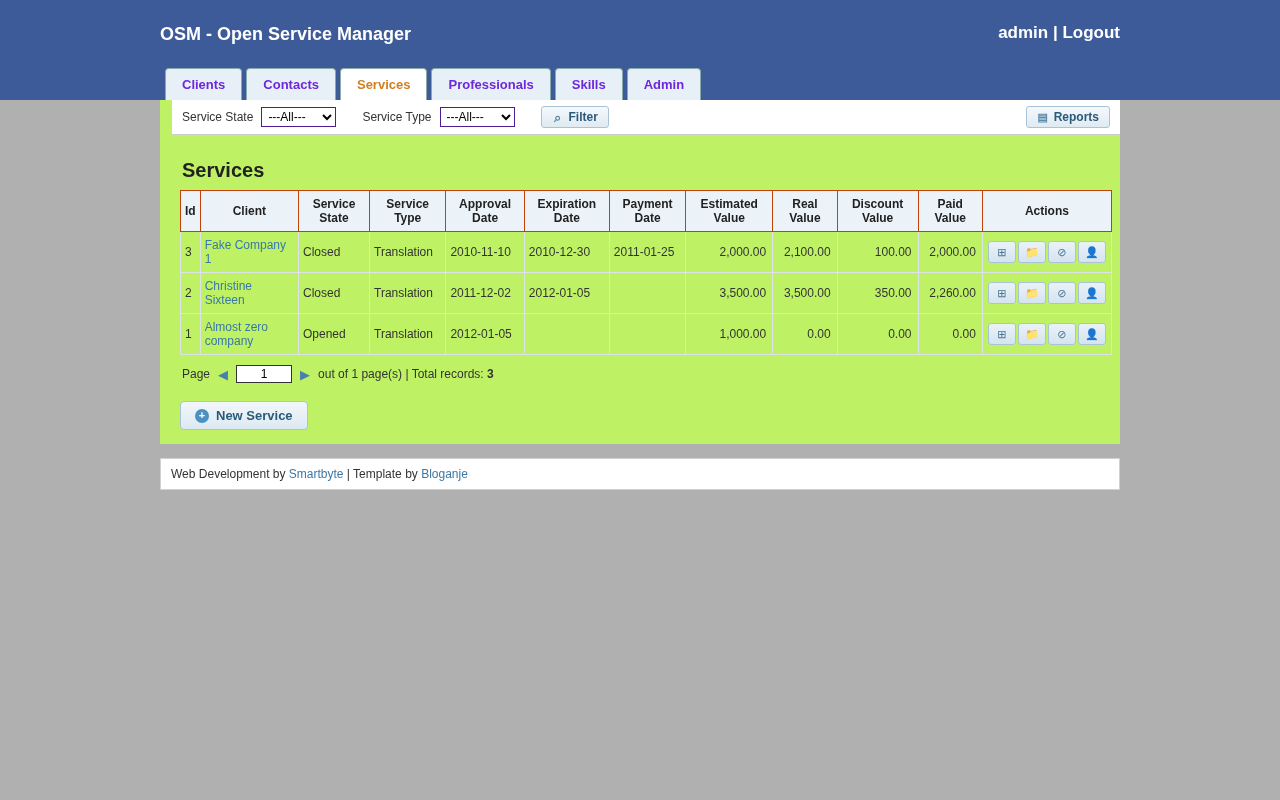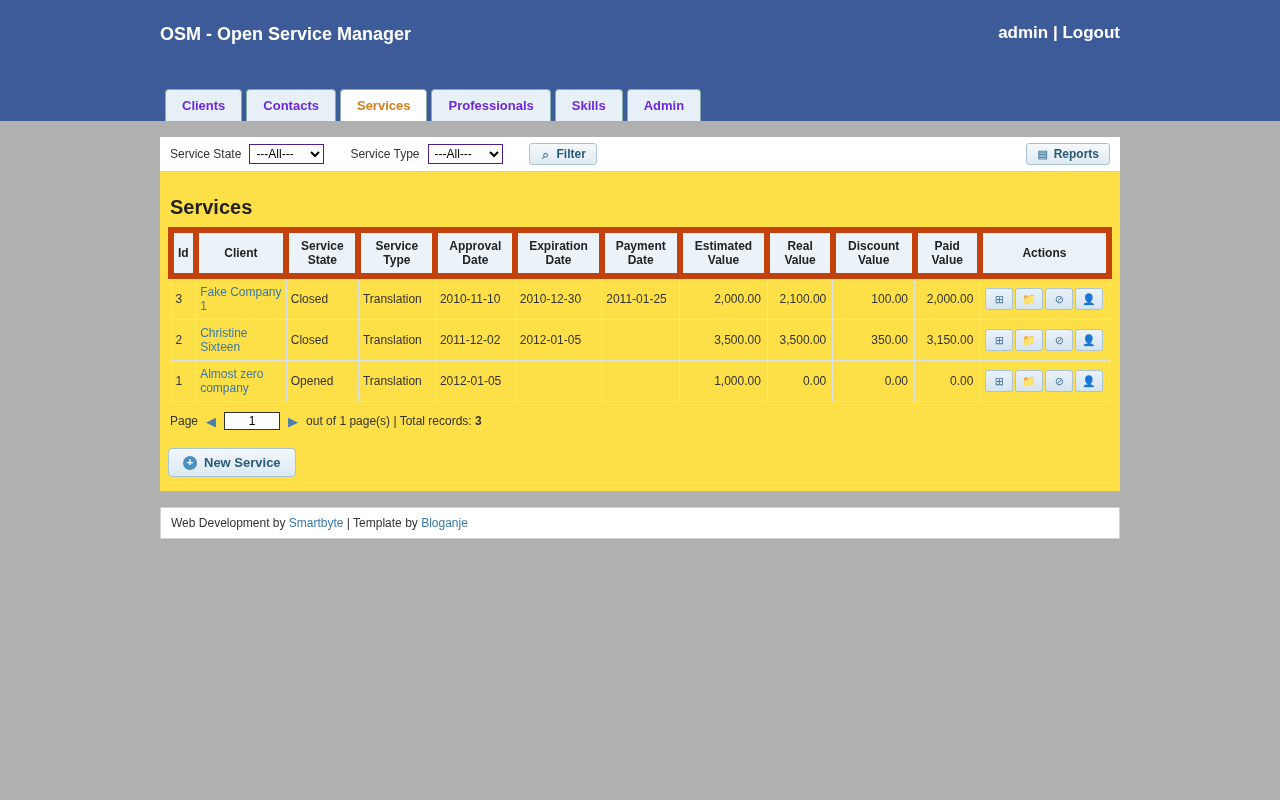--- a/index.html
+++ b/index.html
@@ -1,37 +1,37 @@
 <!DOCTYPE html>
 <html><head>
 <meta charset="utf-8">
 <style>
 * { margin: 0; padding: 0; box-sizing: border-box; }
 body { font-family: Arial, sans-serif; font-size: 12px; background: #b0b0b0; }
-.header-bar { background: #3d5a99; height: 121px; position: relative; }
+.header-bar { background: #3d5a99; height: 100px; position: relative; }
 .app-title { color: #fff; font-size: 18px; font-weight: bold; position: absolute; left: 160px; top: 24px; }
 .user-area { color: #fff; font-size: 17px; font-weight: bold; position: absolute; right: 160px; top: 23px; }
 .user-area a { color: #fff; text-decoration: none; cursor: pointer; }
 .tabs { position: absolute; left: 165px; bottom: 0; display: flex; gap: 4px; }
 .tab { background: #e8f0f7; border: 1px solid #8aa; border-bottom: none; border-radius: 4px 4px 0 0; padding: 8px 16px; color: #6d28d9; font-weight: bold; font-size: 13px; cursor: pointer; }
 .tab.active { background: #fff; color: #d08020; }
-.content-wrap { background: #fde047; margin: 16px 160px; min-height: 10px; }
+.content-wrap { background: #bef264; margin: 0 160px; min-height: 10px; padding-left: 12px; }
 .filter-bar { background: #fff; border-bottom: 1px solid #ccc; padding: 6px 10px; display: flex; align-items: center; gap: 8px; }
 .filter-label { font-size: 12px; color: #333; }
 .filter-select { border: 1px solid #4c1d95; background: #fff; padding: 1px 2px; font-size: 12px; width: 75px; height: 20px; }
 .btn { background: linear-gradient(#f5f9fc,#dfeaf2); border: 1px solid #a9c4d6; border-radius: 3px; padding: 3px 10px; color: #2a5a7a; font-weight: bold; font-size: 12px; cursor: pointer; display: inline-flex; align-items: flex-start; gap: 5px; }
 .btn-reports { margin-left: auto; }
 .icon { display: inline-block; width: 12px; height: 12px; }
 .icon-search::before { content: "⌕"; font-size: 13px; color: #5a8aaa; }
 .icon-report::before { content: "▤"; font-size: 11px; color: #5a8aaa; }
 .icon-plus { width: 14px; height: 14px; border-radius: 50%; background: #4a90c2; color: #fff; font-weight: bold; text-align: center; line-height: 13px; font-size: 11px; }
 .main-area { padding: 10px 8px 14px; }
 .page-heading { font-size: 20px; font-weight: bold; color: #222; margin: 14px 0 8px 2px; }
 table.data { width: 100%; border-collapse: collapse; font-size: 12px; }
-table.data th { background: #ecf3f8; border: 6px solid #c2410c; padding: 6px 4px; text-align: center; color: #222; font-weight: bold; }
+table.data th { background: #ecf3f8; border: 1px solid #c2410c; padding: 6px 4px; text-align: center; color: #222; font-weight: bold; }
 table.data td { border: 1px solid #dbe3e9; padding: 6px 4px; color: #333; vertical-align: middle; }
 table.data td.num { text-align: right; padding-right: 6px; }
 table.data td.link { color: #3a78a8; }
 .actions-cell { text-align: center; white-space: nowrap; }
 .action-btn { display: inline-block; width: 28px; height: 22px; background: linear-gradient(#eaf2f8,#d5e4ef); border: 1px solid #aac4d6; border-radius: 3px; margin: 0 1px; cursor: pointer; text-align: center; line-height: 20px; color: #4a7595; font-size: 11px; }
 .pager { margin: 10px 2px 18px; font-size: 12px; color: #333; display: flex; align-items: center; gap: 8px; }
 .pager-arrow { color: #4a80b0; font-size: 13px; cursor: pointer; }
 .pager-input { width: 56px; border: 1px solid #333; text-align: center; padding: 1px; font-size: 12px; }
 .new-service-btn { background: linear-gradient(#f2f7fb,#dce9f2); border: 1px solid #a9c4d6; border-radius: 4px; padding: 6px 14px; color: #2a5a7a; font-weight: bold; font-size: 13px; cursor: pointer; display: inline-flex; align-items: center; gap: 7px; }
 .footer { background: #ffffff; margin: 14px 160px 0; border: 1px solid #d0d0d0; padding: 8px 10px; font-size: 12px; color: #333; }
@@ -112,21 +112,21 @@
             <td>2</td>
             <td class="link">Christine Sixteen</td>
             <td>Closed</td>
             <td>Translation</td>
             <td>2011-12-02</td>
             <td>2012-01-05</td>
             <td></td>
             <td class="num">3,500.00</td>
             <td class="num">3,500.00</td>
             <td class="num">350.00</td>
-            <td class="num">3,150.00</td>
+            <td class="num">2,260.00</td>
             <td class="actions-cell"><span class="action-btn">⊞</span><span class="action-btn">📁</span><span class="action-btn">⊘</span><span class="action-btn">👤</span></td>
           </tr>
           <tr>
             <td>1</td>
             <td class="link">Almost zero company</td>
             <td>Opened</td>
             <td>Translation</td>
             <td>2012-01-05</td>
             <td></td>
             <td></td>

